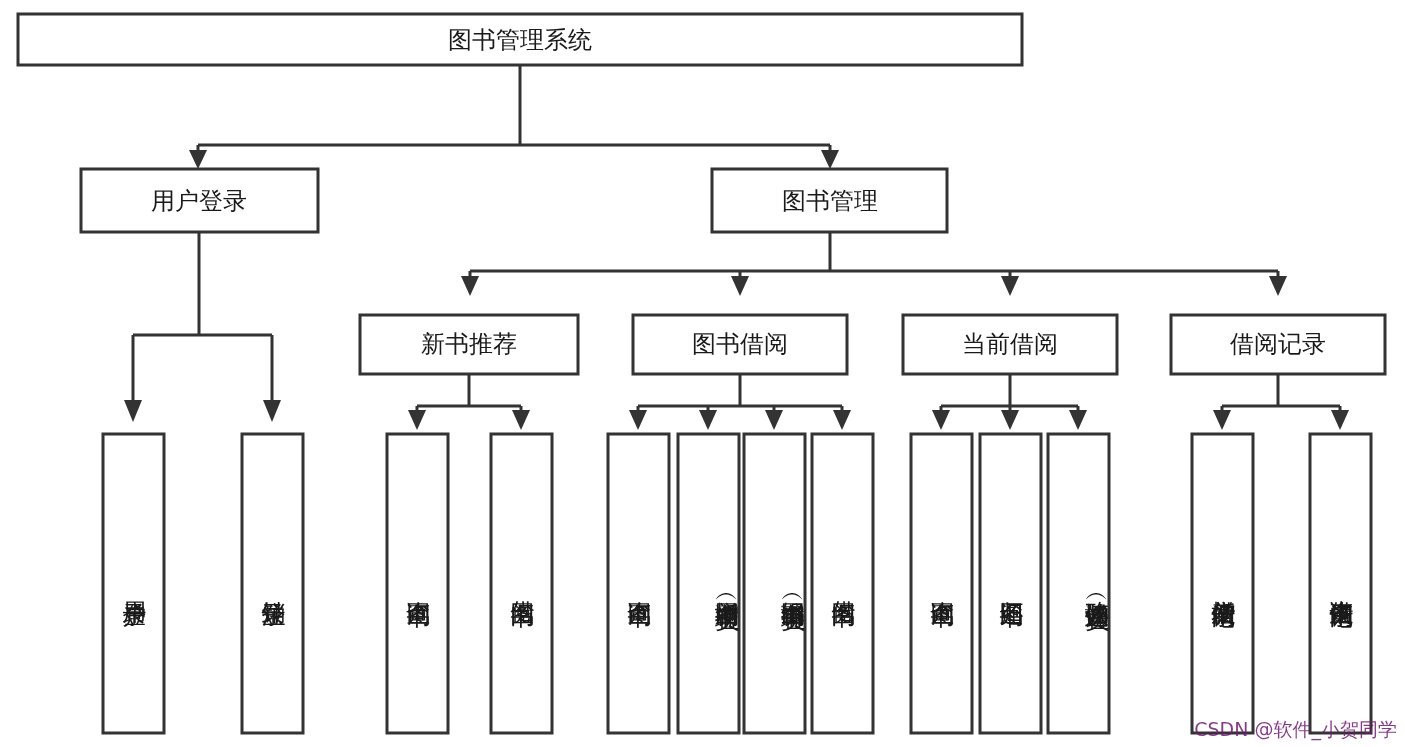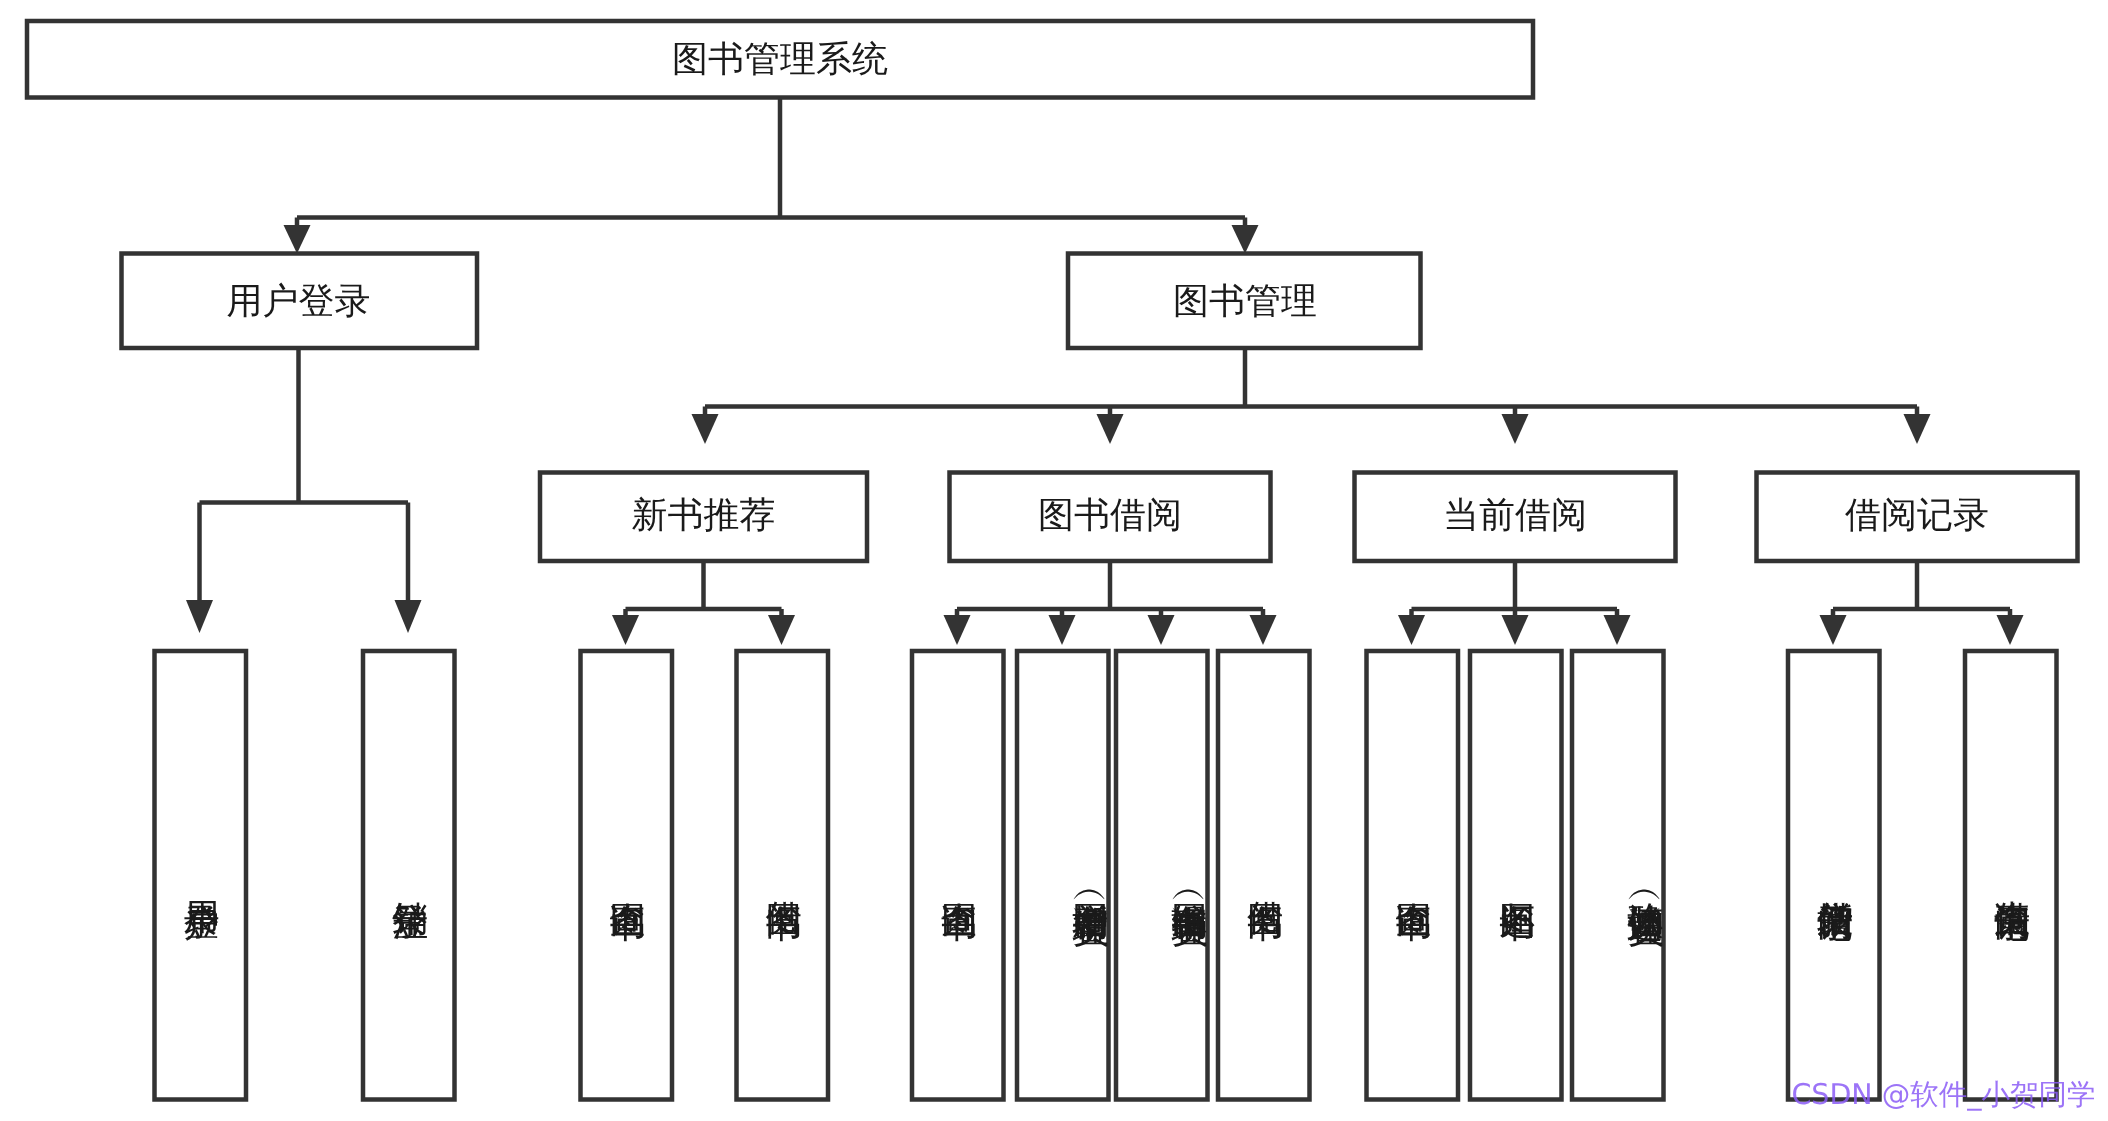--- a/index.html
+++ b/index.html
@@ -60,21 +60,21 @@
     white-space: nowrap;
     pointer-events: none;
     user-select: none;
   }
   .watermark {
     position: absolute;
     right: 8px;
     bottom: 4px;
     font-family: "DejaVu Sans", "Liberation Sans", sans-serif;
     font-size: 19px;
-    color: #8b5cf6;
+    color: #701a75;
     opacity: 0.85;
     white-space: nowrap;
     user-select: none;
   }
 </style>
 </head>
 <body>
 
 <div id="diagram">
 

